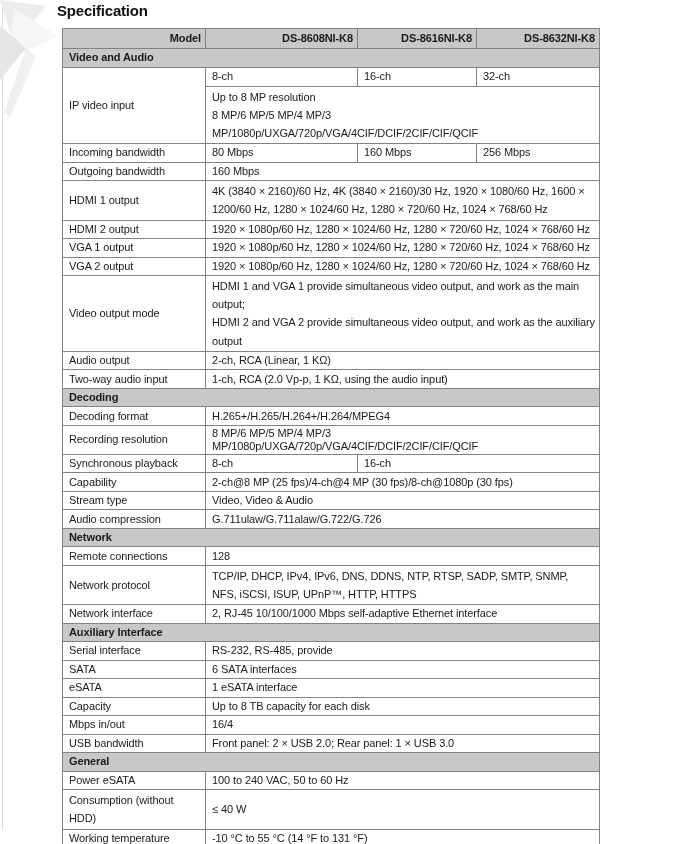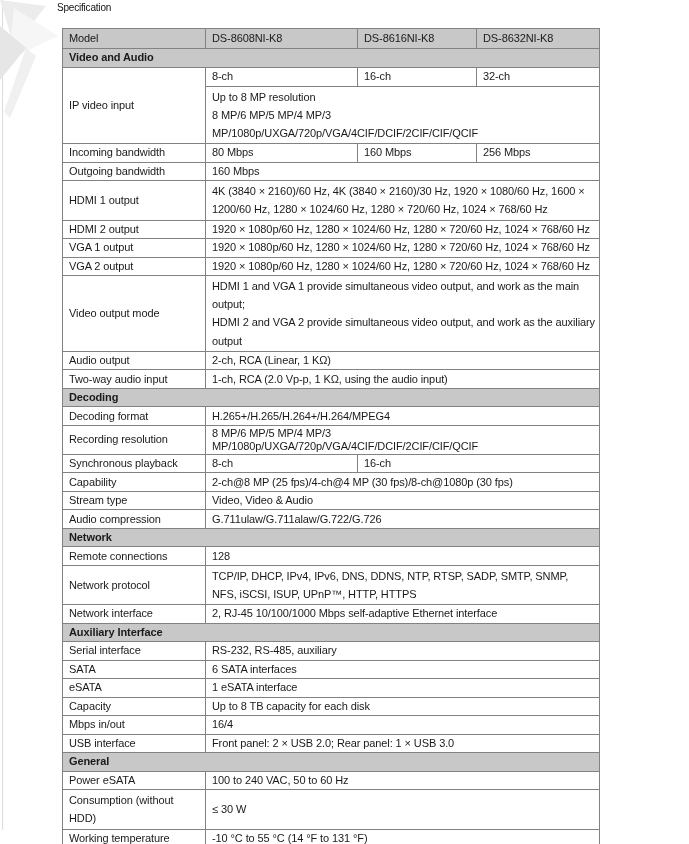--- a/index.html
+++ b/index.html
@@ -3,37 +3,37 @@
 <meta charset="utf-8">
 <style>
   html,body{margin:0;padding:0;}
   body{
     width:689px;height:844px;background:#ffffff;position:relative;overflow:hidden;
     font-family:"Liberation Sans",sans-serif;color:#1a1a1a;
   }
   .page-edge{position:absolute;left:2px;top:0;width:1px;height:830px;background:#dcdcdc;}
   .watermark{position:absolute;left:0;top:0;}
   .doc-title{
-    position:absolute;left:57px;top:2px;font-size:10px;font-weight:normal;color:#111;
+    position:absolute;left:57px;top:2px;font-size:15px;font-weight:bold;color:#111;
     letter-spacing:-0.2px;
   }
   table.spec{
     position:absolute;left:62px;top:28px;width:537px;
     border-collapse:collapse;table-layout:fixed;
   }
   table.spec td{
     border:1px solid #828282;
     font-size:11px;line-height:13px;
     padding:1px 4px 1px 6px;
     vertical-align:middle;
     letter-spacing:-0.1px;
     overflow:hidden;
   }
   td.lbl{font-weight:normal;}
-  tr.hdr td{background:#c8c8c8;font-weight:normal;}
+  tr.hdr td{background:#c8c8c8;font-weight:bold;text-align:right;}
   tr.sec td{background:#c8c8c8;font-weight:bold;}
   tr.r1{height:18.5px;}
   tr.rh{height:20px;}
   tr.r1a{height:19px;}
   tr.r2{height:37px;padding-left:35px;}
   tr.r4{height:74px;}
   td .ln{line-height:18.2px;}
 </style>
 </head>
 <body>
@@ -179,56 +179,56 @@
     <td class="lbl">Network interface</td>
     <td colspan="3">2, RJ-45 10/100/1000 Mbps self-adaptive Ethernet interface</td>
   </tr>
 
   <tr class="sec r1">
     <td colspan="4">Auxiliary Interface</td>
   </tr>
 
   <tr class="r1">
     <td class="lbl">Serial interface</td>
-    <td colspan="3">RS-232, RS-485, auxiliary</td>
+    <td colspan="3">RS-232, RS-485, provide</td>
   </tr>
   <tr class="r1">
     <td class="lbl">SATA</td>
     <td colspan="3">6 SATA interfaces</td>
   </tr>
   <tr class="r1">
     <td class="lbl">eSATA</td>
     <td colspan="3">1 eSATA interface</td>
   </tr>
   <tr class="r1">
     <td class="lbl">Capacity</td>
     <td colspan="3">Up to 8 TB capacity for each disk</td>
   </tr>
   <tr class="r1">
     <td class="lbl">Mbps in/out</td>
     <td colspan="3">16/4</td>
   </tr>
   <tr class="r1">
-    <td class="lbl">USB interface</td>
+    <td class="lbl">USB bandwidth</td>
     <td colspan="3">Front panel: 2 × USB 2.0; Rear panel: 1 × USB 3.0</td>
   </tr>
 
   <tr class="sec r1">
     <td colspan="4">General</td>
   </tr>
 
   <tr class="r1">
     <td class="lbl">Power eSATA</td>
     <td colspan="3">100 to 240 VAC, 50 to 60 Hz</td>
   </tr>
   <tr class="r2">
     <td class="lbl">
       <div class="ln">Consumption (without HDD)</div>
     </td>
-    <td colspan="3">≤ 30 W</td>
+    <td colspan="3">≤ 40 W</td>
   </tr>
   <tr class="r1">
     <td class="lbl">Working temperature</td>
     <td colspan="3">-10 °C to 55 °C (14 °F to 131 °F)</td>
   </tr>
 
 </tbody>
   </table>
 
 </body></html>

